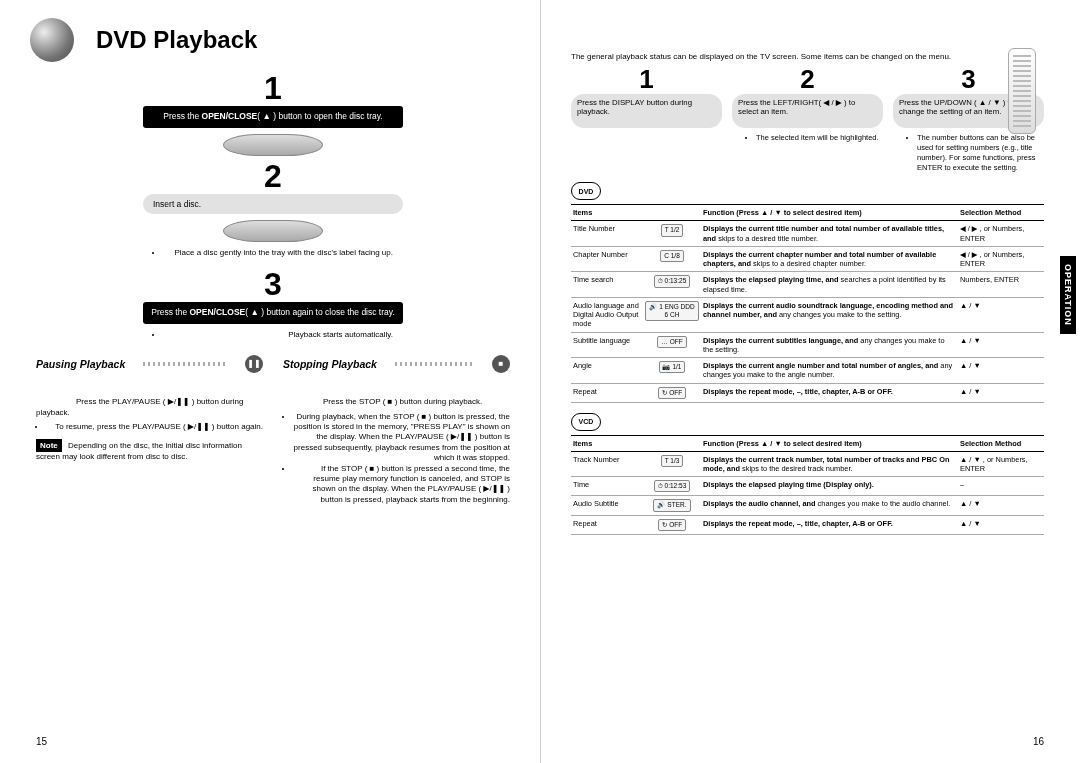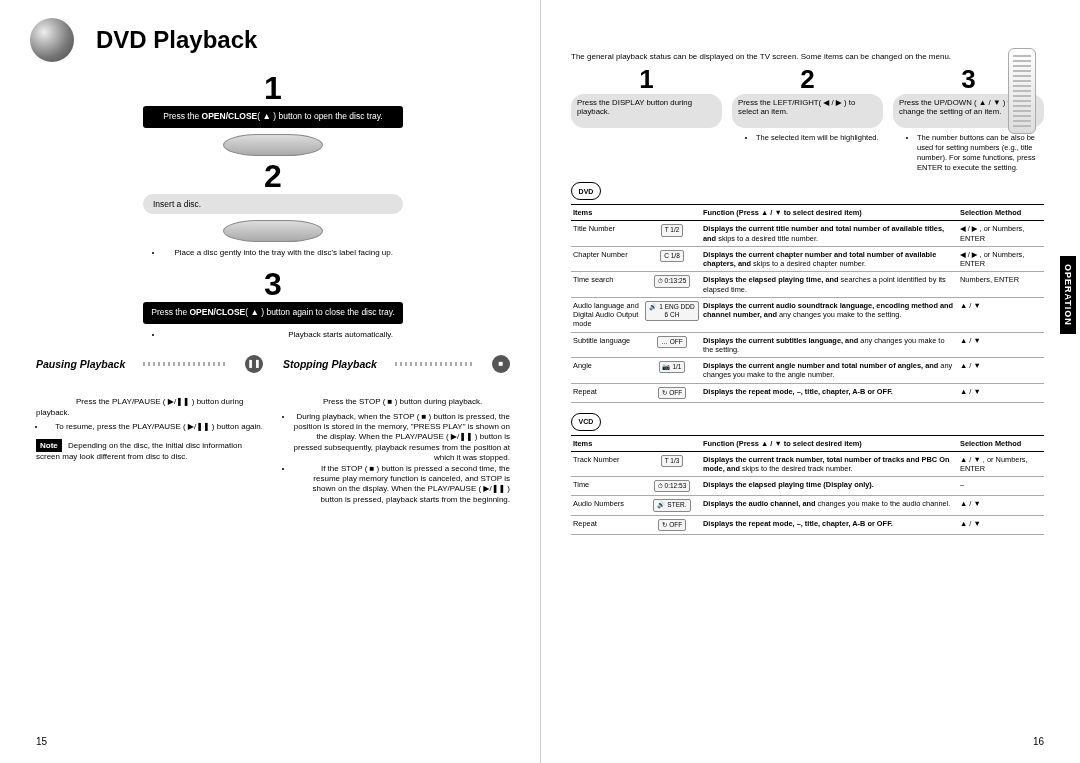--- a/index.html
+++ b/index.html
@@ -236,21 +236,21 @@
             <td class="func"><b>Displays the current track number, total number of tracks and PBC On mode, and</b> skips to the desired track number.</td>
             <td class="c-sel">▲ / ▼ , or Numbers, ENTER</td>
           </tr>
           <tr>
             <td class="c-item">Time</td>
             <td class="c-icon"><span class="icon-box">⏱ 0:12:53</span></td>
             <td class="func"><b>Displays the elapsed playing time (Display only).</b></td>
             <td class="c-sel">–</td>
           </tr>
           <tr>
-            <td class="c-item">Audio Numbers</td>
+            <td class="c-item">Audio Subtitle</td>
             <td class="c-icon"><span class="icon-box">🔊 STER.</span></td>
             <td class="func"><b>Displays the audio channel, and</b> changes you make to the audio channel.</td>
             <td class="c-sel">▲ / ▼</td>
           </tr>
           <tr>
             <td class="c-item">Repeat</td>
             <td class="c-icon"><span class="icon-box">↻ OFF</span></td>
             <td class="func"><b>Displays the repeat mode, –, title, chapter, A-B or OFF.</b></td>
             <td class="c-sel">▲ / ▼</td>
           </tr>

